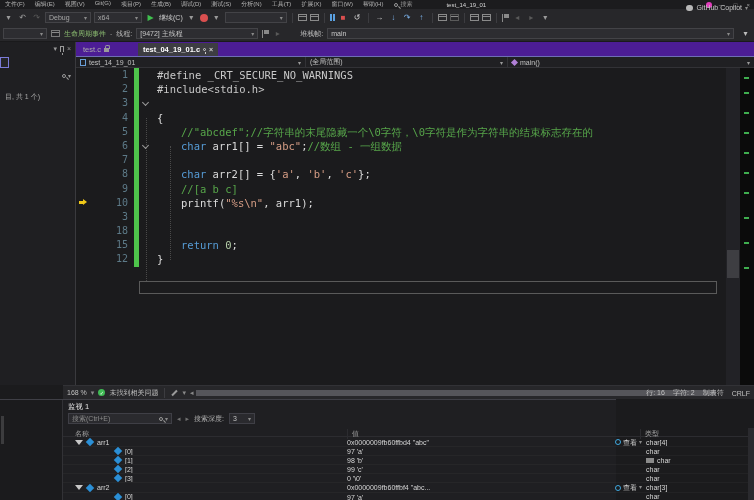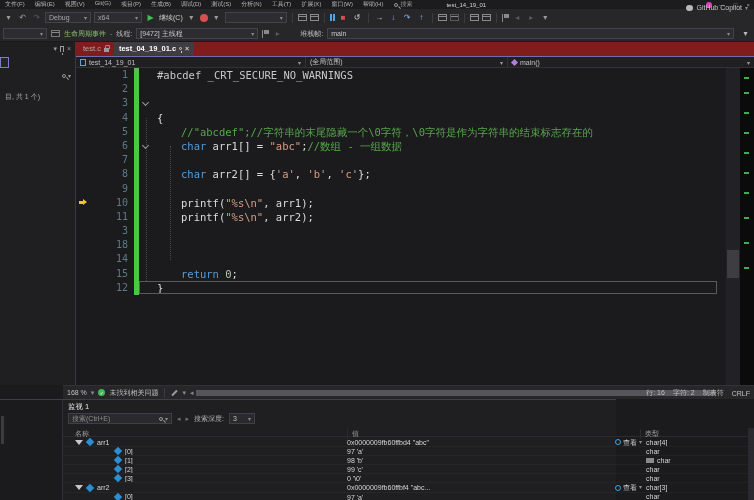--- a/index.html
+++ b/index.html
@@ -45,21 +45,21 @@
   .side-head { height:13px; display:flex; align-items:center; justify-content:flex-end; gap:3px; padding-right:4px;
                color:#9a9a9a; font-size:7px; }
   .pin { width:4px; height:6px; border:1px solid #9a9a9a; border-bottom:none; position:relative; }
   .pin::after { content:""; position:absolute; left:1px; top:6px; width:1px; height:2px; background:#9a9a9a; }
   .focusbox { position:absolute; left:0; top:15px; width:9px; height:11px; border:1px solid #7b7bd9; background:#252528; }
   .side-search { position:absolute; right:4px; top:30px; display:flex; align-items:center; gap:2px; color:#9a9a9a; font-size:6px; }
   .side-summary { position:absolute; left:5px; top:50px; font-size:7px; color:#a8a8a8; white-space:nowrap; overflow:hidden; width:68px; }
 
   
   .editorwrap { position:absolute; left:76px; top:42px; width:678px; height:343px; background:#1b1b1d; }
-  .tabrow { height:14px; background:#7f1d1d; display:flex; align-items:flex-start; padding-left:2px; }
+  .tabrow { height:14px; background:#4c1d95; display:flex; align-items:center; padding-left:2px;gap:24px; }
   .tab { height:13px; display:flex; align-items:center; gap:3px; padding:0 5px; font-size:7.5px; color:#aaaaaa; }
   .tab.active { background:#3d3d42; color:#ffffff; font-weight:bold; }
   .lockic { width:5px; height:4px; background:#9a9a9a; position:relative; margin-top:2px; }
   .lockic::before { content:""; position:absolute; left:1px; top:-3px; width:3px; height:3px; border:1px solid #9a9a9a; border-bottom:none; border-radius:2px 2px 0 0; }
   .pinic { width:3px; height:3px; border:1px solid #d0d0d0; border-radius:50%; position:relative; }
   .pinic::after { content:""; position:absolute; left:1px; top:3px; width:1px; height:2px; background:#d0d0d0; }
   .tabclose { font-size:7px; color:#d0d0d0; }
 
   .navbar { height:12px; background:#202023; border-top:1px solid #6e6eb4; border-bottom:1px solid #323236;
             display:flex; font-size:7px; color:#c0c0c0; }
@@ -284,34 +284,32 @@
         <span style="display:flex;align-items:center">
             <span class="methic"></span>
           <span>main()</span>
           </span>
         <span class="car">▾</span>
       </div>
     </div>
 
     <div class="codearea">
       <div>
-          <div class="crow"><span class="cgut"></span><span class="cnum">1</span><span class="cbar" style="background: rgb(78, 196, 75);"></span><span class="cfold"></span><span class="ccode" style="padding-left: 2px;"><span style="color: rgb(200, 200, 200);">#abcdef _CRT_SECURE_NO_WARNINGS</span></span></div>
-          <div class="crow"><span class="cgut"></span><span class="cnum">2</span><span class="cbar" style="background: rgb(78, 196, 75);"></span><span class="cfold"></span></div>
+          <div class="crow"><span class="cgut"></span><span class="cnum">1</span><span class="cbar" style="background: rgb(78, 196, 75);"></span><span class="cfold"></span><span class="ccode" style="padding-left: 2px;"><span style="color: rgb(200, 200, 200);">#define _CRT_SECURE_NO_WARNINGS</span></span></div>
+          <div class="crow"><span class="cgut"></span><span class="cnum">2</span><span class="cbar" style="background: rgb(78, 196, 75);"></span><span class="cfold"></span><span class="ccode" style="padding-left: 2px;"><span style="color: rgb(200, 200, 200);">#include&lt;stdio.h&gt;</span></span></div>
           <div class="crow"><span class="cgut"></span><span class="cnum">3</span><span class="cbar" style="background: rgb(78, 196, 75);"></span><span class="cfold"><span class="chev"></span></span></div>
           <div class="crow"><span class="cgut"></span><span class="cnum">4</span><span class="cbar" style="background: rgb(78, 196, 75);"></span><span class="cfold"></span><span class="ccode" style="padding-left: 2px;"><span style="color: rgb(220, 220, 220);">{</span></span></div>
           <div class="crow"><span class="cgut"></span><span class="cnum">5</span><span class="cbar" style="background: rgb(78, 196, 75);"></span><span class="cfold"></span><span class="ccode" style="padding-left: 26px;"><span style="color: rgb(87, 166, 74);">//"abcdef";//字符串的末尾隐藏一个\0字符，\0字符是作为字符串的结束标志存在的</span></span></div>
           <div class="crow"><span class="cgut"></span><span class="cnum">6</span><span class="cbar" style="background: rgb(78, 196, 75);"></span><span class="cfold"><span class="chev"></span></span><span class="ccode" style="padding-left: 26px;"><span style="color: rgb(86, 156, 214);">char</span><span style="color: rgb(220, 220, 220);"> arr1[] = </span><span style="color: rgb(214, 157, 133);">"abc"</span><span style="color: rgb(220, 220, 220);">;</span><span style="color: rgb(87, 166, 74);">//数组 - 一组数据</span></span></div>
           <div class="crow"><span class="cgut"></span><span class="cnum">7</span><span class="cbar" style="background: rgb(78, 196, 75);"></span><span class="cfold"></span></div>
           <div class="crow"><span class="cgut"></span><span class="cnum">8</span><span class="cbar" style="background: rgb(78, 196, 75);"></span><span class="cfold"></span><span class="ccode" style="padding-left: 26px;"><span style="color: rgb(86, 156, 214);">char</span><span style="color: rgb(220, 220, 220);"> arr2[] = {</span><span style="color: rgb(214, 157, 133);">'a'</span><span style="color: rgb(220, 220, 220);">, </span><span style="color: rgb(214, 157, 133);">'b'</span><span style="color: rgb(220, 220, 220);">, </span><span style="color: rgb(214, 157, 133);">'c'</span><span style="color: rgb(220, 220, 220);">};</span></span></div>
-          <div class="crow"><span class="cgut"></span><span class="cnum">9</span><span class="cbar" style="background: rgb(78, 196, 75);"></span><span class="cfold"></span></div>
+          <div class="crow"><span class="cgut"></span><span class="cnum">9</span><span class="cbar" style="background: rgb(78, 196, 75);"></span><span class="cfold"></span><span class="ccode" style="padding-left: 26px;"><span style="color: rgb(87, 166, 74);">//[a b c]</span></span></div>
           <div class="crow"><span class="cgut"><span class="exec-arrow"></span></span><span class="cnum">10</span><span class="cbar" style="background: rgb(78, 196, 75);"></span><span class="cfold"></span><span class="ccode" style="padding-left: 26px;"><span style="color: rgb(220, 220, 220);">printf(</span><span style="color: rgb(214, 157, 133);">"%s\n"</span><span style="color: rgb(220, 220, 220);">, arr1);</span></span></div>
-          <div class="crow"><span class="cgut"></span><span class="cnum">11</span><span class="cbar" style="background: rgb(78, 196, 75);"></span><span class="cfold"></span><span class="ccode" style="padding-left: 26px;"><span style="color: rgb(220, 220, 220);">printf(</span><span style="color: rgb(214, 157, 133);">"%s\n"</span><span style="color: rgb(220, 220, 220);">, arr2);</span></span></div>
           <div class="crow"><span class="cgut"></span><span class="cnum">3</span><span class="cbar" style="background: rgb(78, 196, 75);"></span><span class="cfold"></span><span class="ccode" style="padding-left: 26px;"></span></div>
           <div class="crow"><span class="cgut"></span><span class="cnum">18</span><span class="cbar" style="background: rgb(78, 196, 75);"></span><span class="cfold"></span></div>
-          <div class="crow"><span class="cgut"></span><span class="cnum">14</span><span class="cbar" style="background: rgb(78, 196, 75);"></span><span class="cfold"></span><span class="ccode" style="padding-left: 26px;"></span></div>
           <div class="crow"><span class="cgut"></span><span class="cnum">15</span><span class="cbar" style="background: rgb(78, 196, 75);"></span><span class="cfold"></span><span class="ccode" style="padding-left: 26px;"><span style="color: rgb(86, 156, 214);">return</span><span style="color: rgb(220, 220, 220);"> </span><span style="color: rgb(181, 206, 168);">0</span><span style="color: rgb(220, 220, 220);">;</span></span></div>
           <div class="crow"><span class="cgut"></span><span class="cnum">12</span><span class="cbar" style="background: rgb(78, 196, 75);"></span><span class="cfold"></span><span class="ccode" style="padding-left: 2px;"><span style="color: rgb(220, 220, 220);">}</span></span></div>
         </div>
       <div class="guide" style="left:70px; top:50px; height:163px;"></div>
       <div class="guide" style="left:94px; top:78px; height:114px;"></div>
       <div class="vscroll">
         <div class="vthumb"></div>
       </div>
       <div class="rightstrip" id="rightstrip">
 

